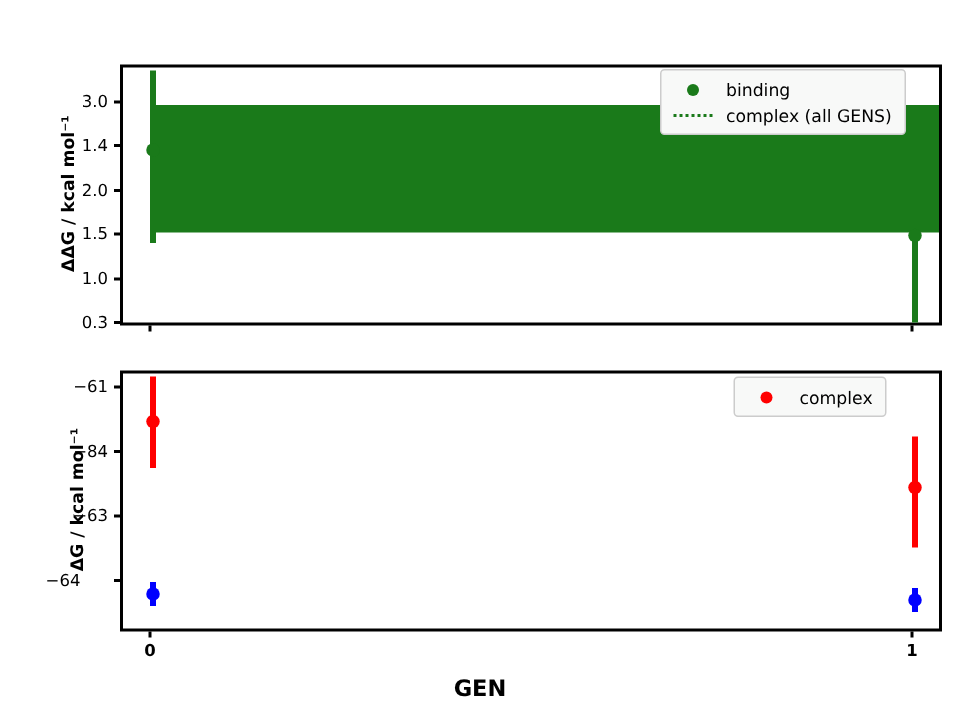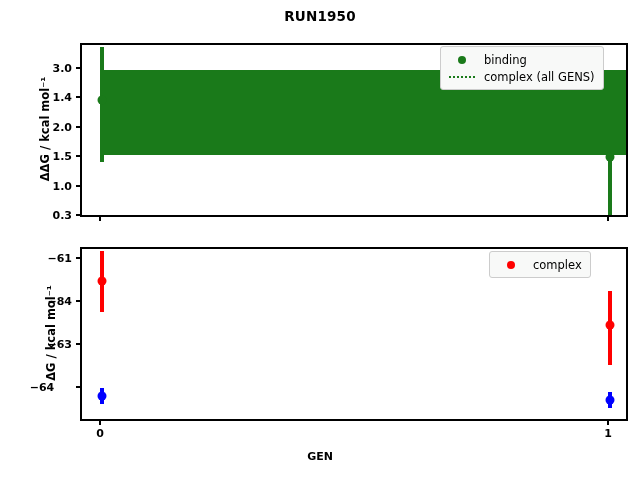--- a/index.html
+++ b/index.html
@@ -57,21 +57,21 @@
     white-space: nowrap;
     text-align: center;
   }
   #ylabel-top    { left: -42px; top: 122px; width: 174px; }
   #ylabel-bottom { left: -36px; top: 326px; width: 174px; }
   .ytick-lbl {
     position: absolute;
     width: 60px;
     text-align: right;
     font-size: 11px;
-    font-weight: bold;
+    font-weight: normal;
     color: #000000;
     transform: translateY(-50%);
   }
   .ytick-mark {
     position: absolute;
     width: 4px;
     height: 2px;
     background: #000000;
   }
   .xtick-lbl {
@@ -88,21 +88,21 @@
     width: 2px;
     height: 4px;
     background: #000000;
   }
   .xlabel {
     position: absolute;
     left: 0;
     top: 450px;
     width: 640px;
     text-align: center;
-    font-size: 11px;
+    font-size: 15px;
     font-weight: bold;
     color: #000000;
   }
 
   
   .errbar {
     position: absolute;
     width: 4px;
     transform: translateX(-50%);
   }
@@ -156,21 +156,20 @@
     border-top: 2px dotted #1a7a1a;
     display: block;
   }
   .legend-label { color: #000000; }
 </style>
 </head>
 <body>
 
 <div id="figure">
 
-  <div class="fig-title">RUN1950</div>
 
   <div class="ylabel" id="ylabel-top">ΔΔG / kcal mol⁻¹</div>
 
   <div class="ytick-lbl" style="left:12px; top:68px;">3.0</div>
   <div class="ytick-lbl" style="left:12px; top:97px;">1.4</div>
   <div class="ytick-lbl" style="left:12px; top:127px;">2.0</div>
   <div class="ytick-lbl" style="left:12px; top:156px;text-align:right;">1.5</div>
   <div class="ytick-lbl" style="left:12px; top:186px;">1.0</div>
   <div class="ytick-lbl" style="left:12px; top:215px;">0.3</div>
 

